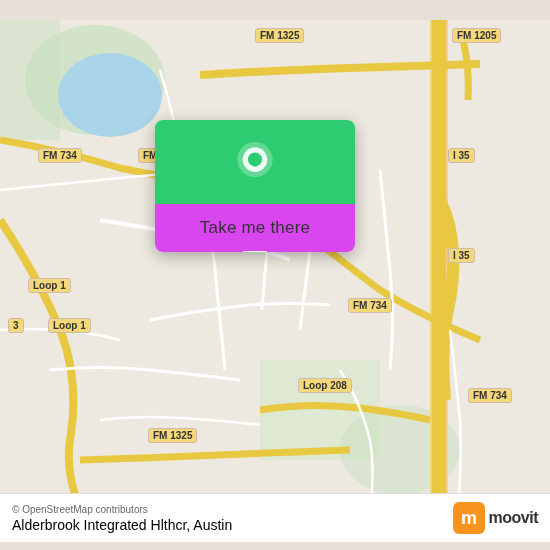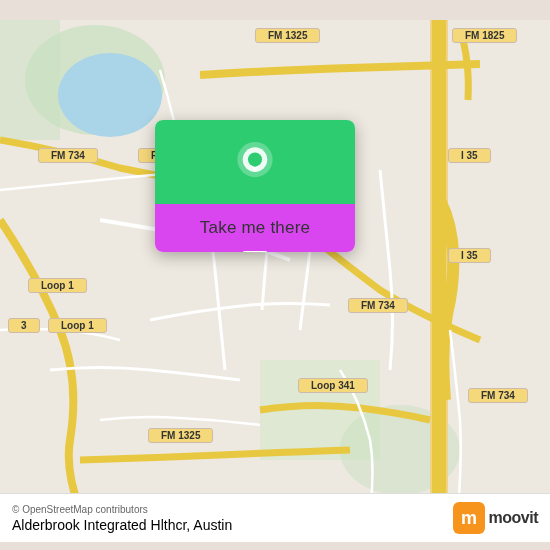--- a/index.html
+++ b/index.html
@@ -150,21 +150,21 @@
 
     
     .road-label {
       position: absolute;
       background: #f5d87a;
       border: 1px solid #cba;
       border-radius: 3px;
       font-size: 10px;
       font-weight: bold;
       color: #333;
-      padding: 1px 12px;
+      padding: 1px 4px;
       white-space: nowrap;
     }
   </style>
 </head>
 <body>
 
 <div id="map-container">
 
   <svg class="map-svg" viewBox="0 0 550 510" xmlns="http://www.w3.org/2000/svg">
 
@@ -206,30 +206,30 @@
     <path d="M100,400 Q140,395 180,398 Q220,400 260,405" stroke="#fff" stroke-width="2.5" fill="none"></path>
 
     <path d="M0,170 Q50,165 100,160 Q150,155 190,152" stroke="#fff" stroke-width="2.5" fill="none"></path>
     <path d="M160,50 Q175,100 185,150 Q192,190 195,230" stroke="#fff" stroke-width="2.5" fill="none"></path>
     <path d="M340,350 Q360,380 370,420 Q375,450 370,490" stroke="#fff" stroke-width="2.5" fill="none"></path>
     <path d="M450,310 Q455,350 460,400 Q462,440 458,490" stroke="#fff" stroke-width="2.5" fill="none"></path>
     <path d="M0,310 Q30,308 60,310 Q90,312 120,320" stroke="#fff" stroke-width="2.5" fill="none"></path>
   </svg>
 
   <div class="road-label" style="top:28px;left:255px;">FM 1325</div>
-  <div class="road-label" style="top:28px;left:452px;">FM 1825</div>
+  <div class="road-label" style="top:28px;left:452px;">FM 1205</div>
   <div class="road-label" style="top:148px;left:38px;">FM 734</div>
   <div class="road-label" style="top:148px;left:138px;">FM 734</div>
   <div class="road-label" style="top:148px;left:448px;">I 35</div>
   <div class="road-label" style="top:318px;left:48px;">Loop 1</div>
   <div class="road-label" style="top:278px;left:28px;">Loop 1</div>
   <div class="road-label" style="top:248px;left:448px;">I 35</div>
   <div class="road-label" style="top:298px;left:348px;">FM 734</div>
   <div class="road-label" style="top:388px;left:468px;">FM 734</div>
-  <div class="road-label" style="top:378px;left:298px;">Loop 341</div>
+  <div class="road-label" style="top:378px;left:298px;">Loop 208</div>
   <div class="road-label" style="top:428px;left:148px;">FM 1325</div>
   <div class="road-label" style="top:318px;left:8px;">3</div>
 
   <div class="popup-card">
     <div class="popup-green-section">
 
       <svg class="location-pin" viewBox="0 0 44 50" xmlns="http://www.w3.org/2000/svg">
         <circle cx="22" cy="20" r="20" fill="white" opacity="0.25"></circle>
         <circle cx="22" cy="20" r="14" fill="white" opacity="0.9"></circle>
         <circle cx="22" cy="20" r="8" fill="#2ecc71"></circle>

